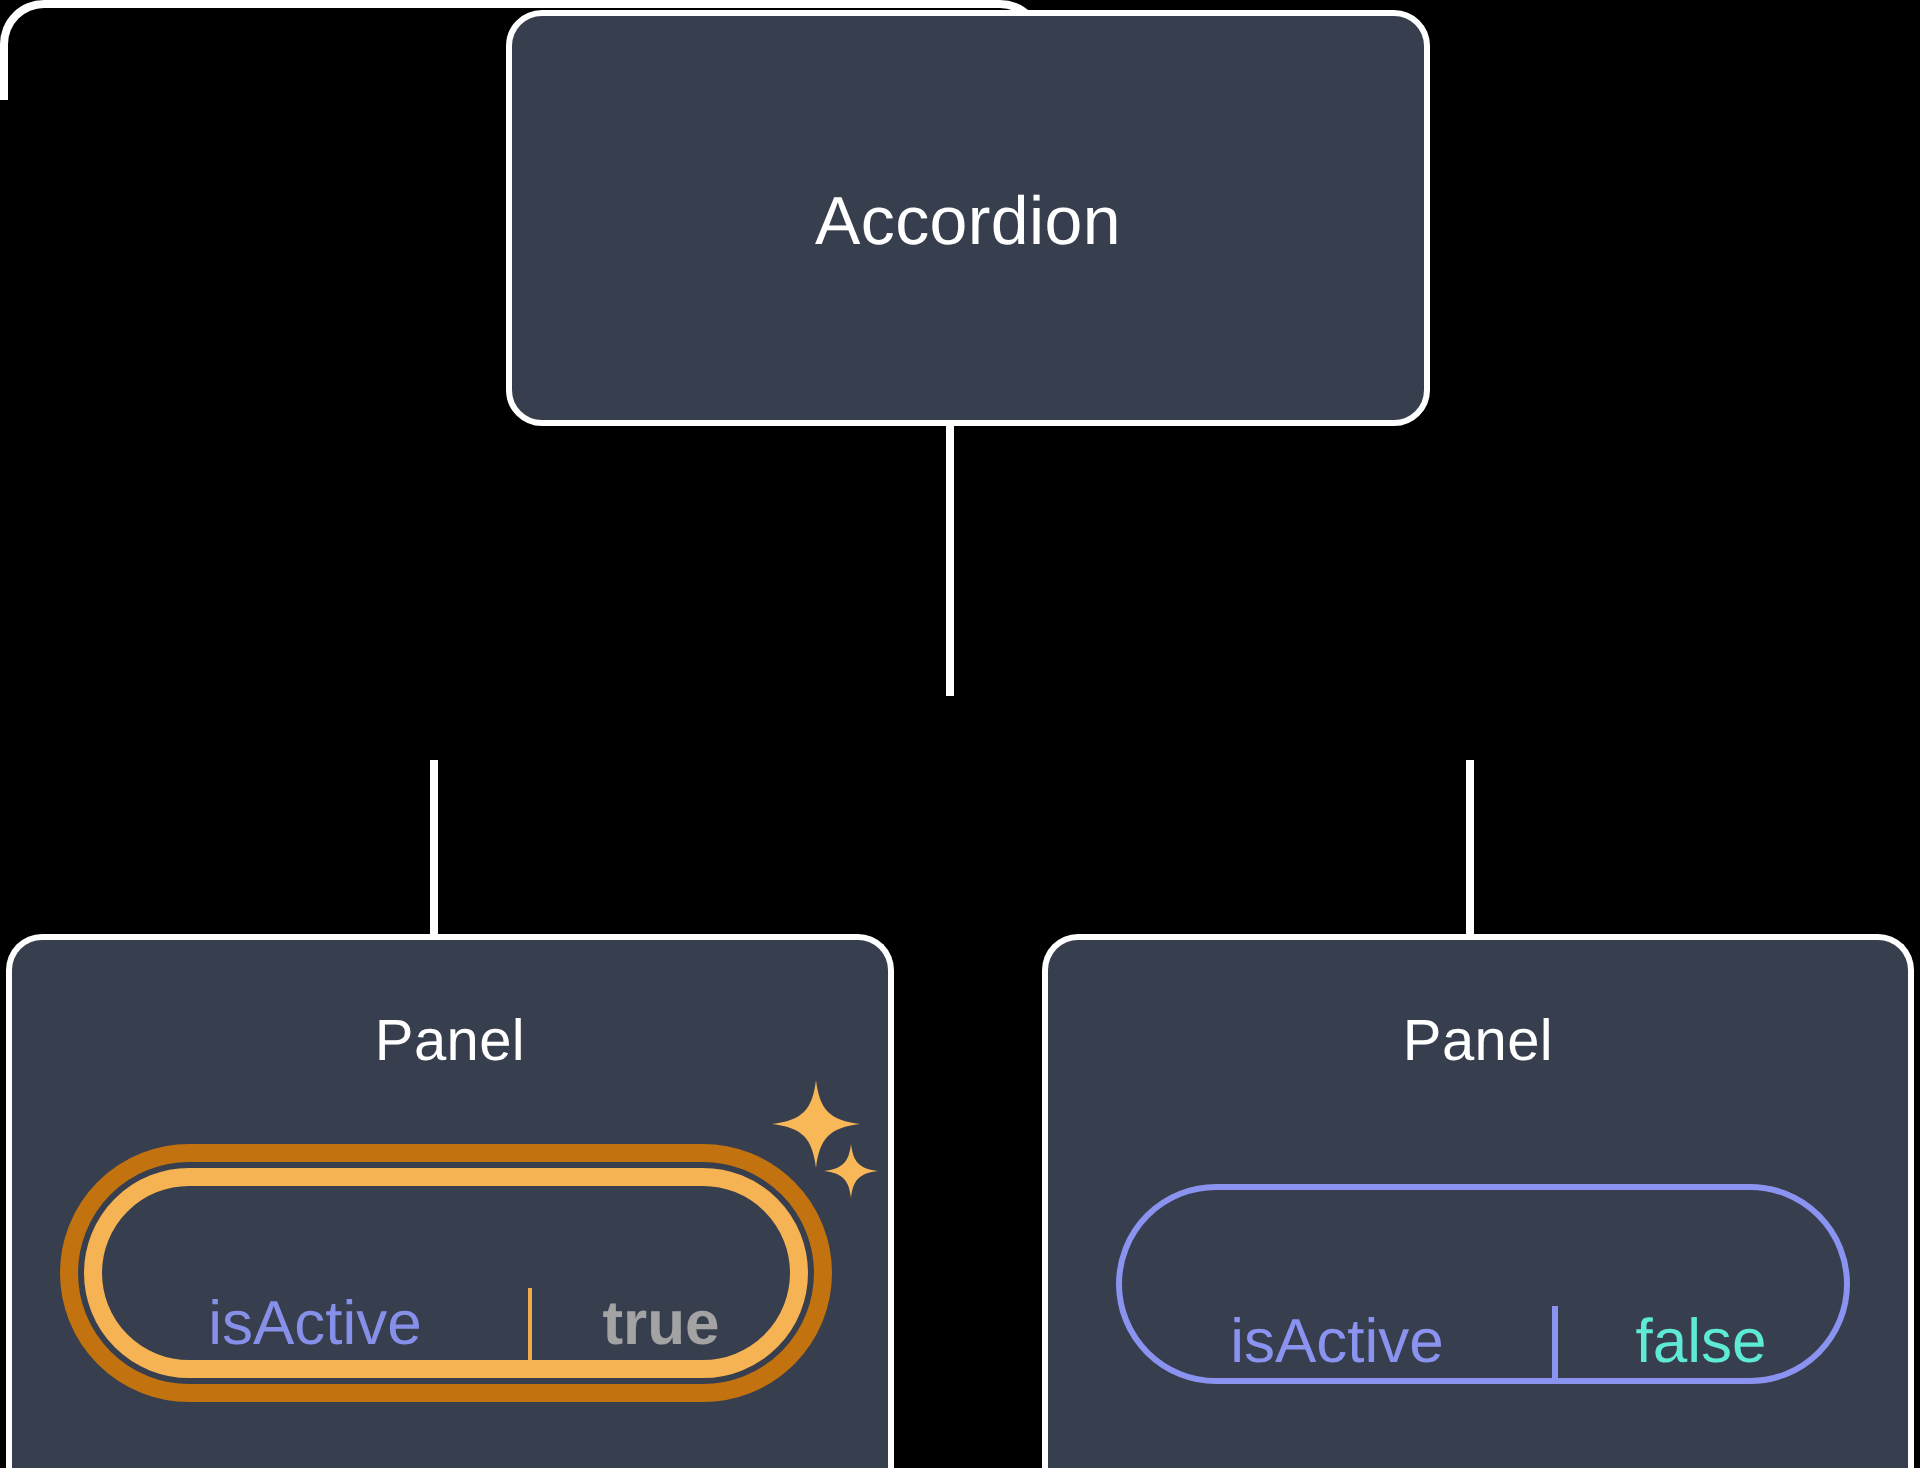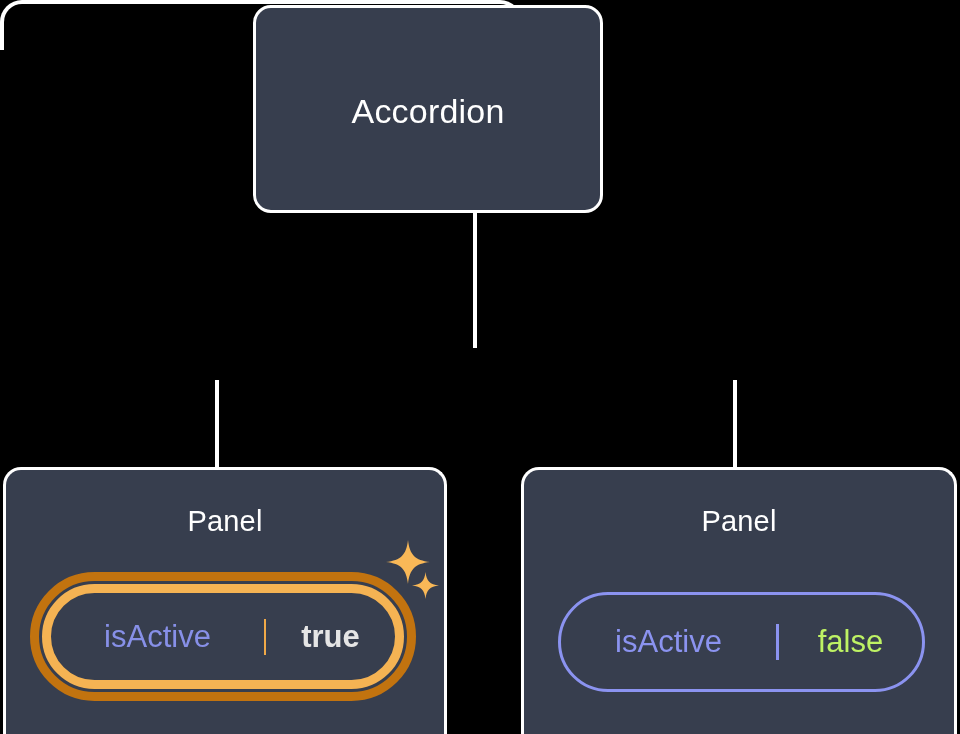--- a/index.html
+++ b/index.html
@@ -34,21 +34,21 @@
     text-align: center;
     color: #FFFFFF;
     font-weight: 400;
     letter-spacing: 0.2px;
     white-space: nowrap;
   }
 
   #node-accordion {
     left: 253px;
     top: 5px;
-    width: 350px;
+    width: 462px;
     height: 208px;
     border-radius: 18px;
   }
   #node-accordion .node-title {
     top: 84px;
     font-size: 34px;
   }
 
   #node-panel-left {
     left: 3px;
@@ -108,21 +108,21 @@
     left: 733px;
     top: 380px;
     width: 4px;
     height: 90px;
   }
 
   
   .pill {
     position: absolute;
     display: flex;
-    align-items: center;
+    align-items: flex-end;
     box-sizing: border-box;
     border-radius: 999px;
     background: #373E4E;
   }
   .pill-key, .pill-val {
     display: flex;
     align-items: center;
     justify-content: center;
     box-sizing: border-box;
     white-space: nowrap;
@@ -138,21 +138,21 @@
   }
   #pill-right .pill-key {
     width: 218px;
     border-right: 3px solid #8B93F0;
     color: #8B93F0;
     font-size: 31px;
     font-weight: 400;
   }
   #pill-right .pill-val {
     flex: 1;
-    color: #bef264;
+    color: #5eead4;
     font-size: 31px;
     font-weight: 400;
   }
 
   
   #pill-left-ring {
     position: absolute;
     left: 30px;
     top: 572px;
     width: 386px;
@@ -171,21 +171,21 @@
   }
   #pill-left .pill-key {
     width: 215px;
     border-right: 2px solid #F0A948;
     color: #8790E8;
     font-size: 31px;
     font-weight: 400;
   }
   #pill-left .pill-val {
     flex: 1;
-    color: #e5e5e5;
+    color: #a3a3a3;
     font-size: 31px;
     font-weight: 700;
   }
 
   
   .sparkle {
     position: absolute;
     pointer-events: none;
   }
   #sparkle-big  { left: 386px; top: 540px; width: 44px; height: 44px; }

